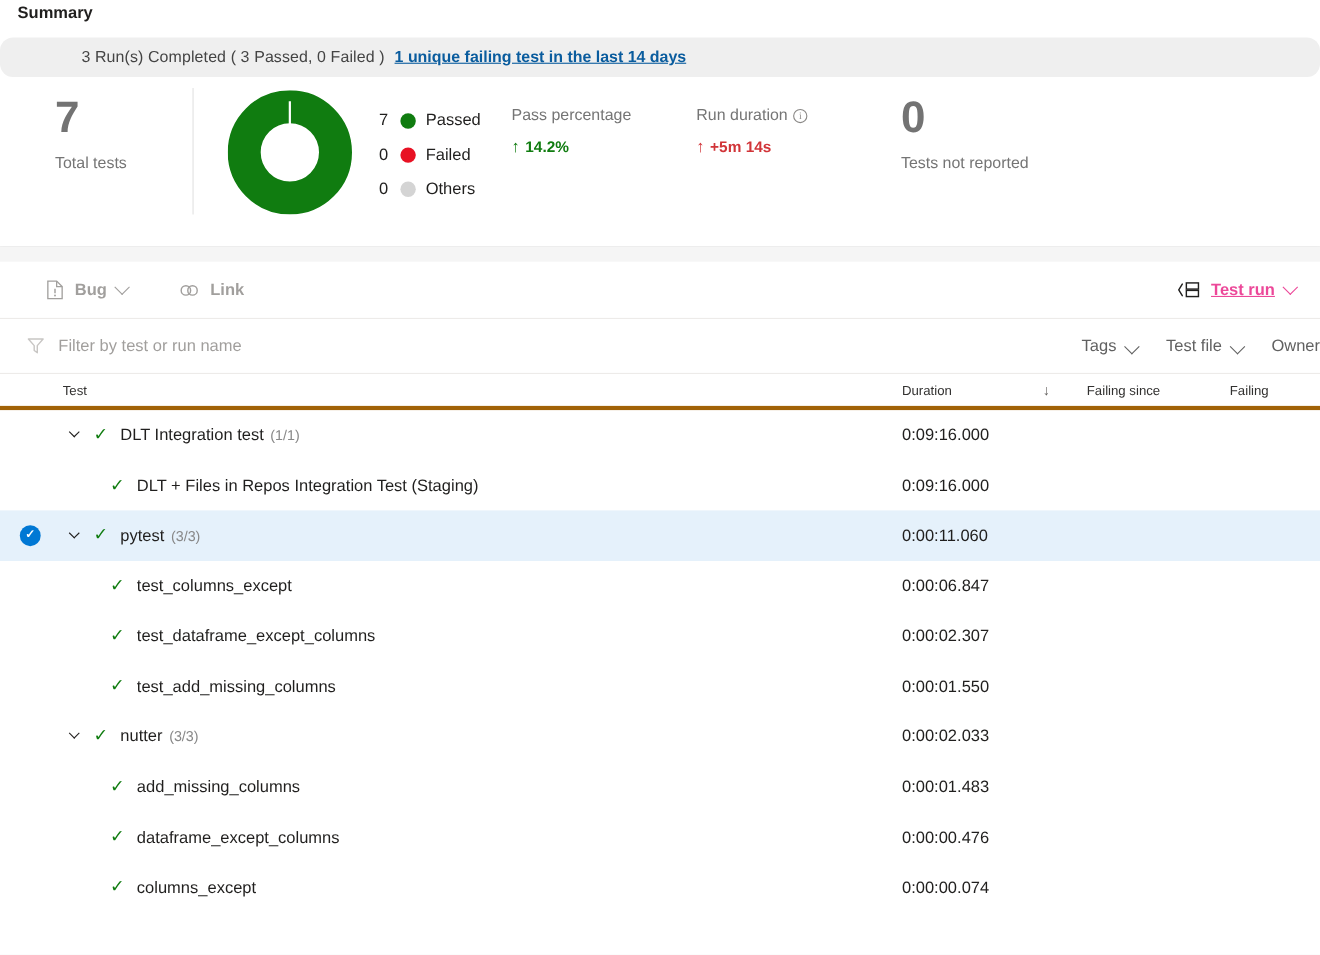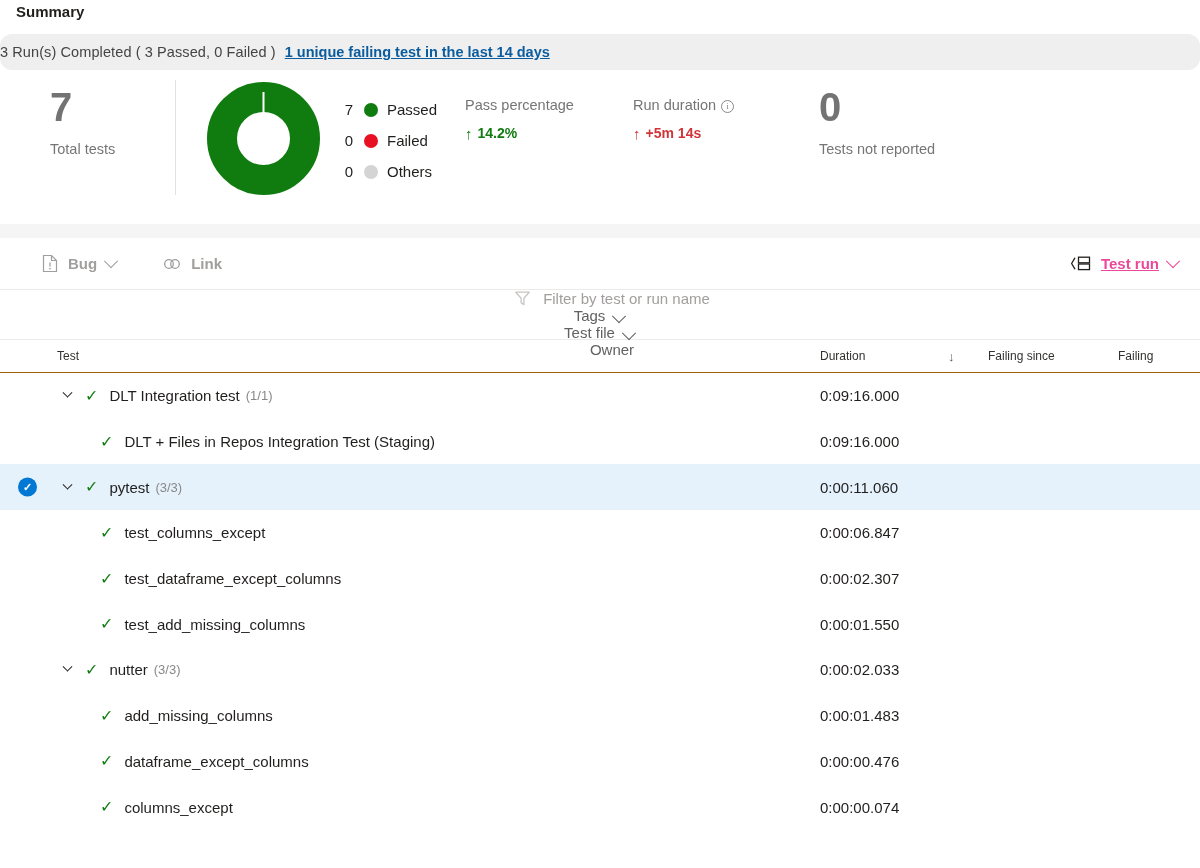--- a/index.html
+++ b/index.html
@@ -19,20 +19,21 @@
     padding-bottom: 4px;
   }
   .summary-title {
     font-size: 15px; font-weight: bold; color: #201f1e;
     padding: 3px 0 14px 16px;
   }
   .runs-bar {
     background: #efefef;
     height: 36px;
     display: flex; align-items: center;
+    padding-left: 74px;
     font-size: 14.5px;
     color: #444444;
     border-radius: 12px;
   }
   .runs-bar .runs-text { letter-spacing: .1px; }
   .failing-link {
     margin-left: 9px;
     color: #0a5c9e;
     font-weight: bold;
     text-decoration: underline;
@@ -124,36 +125,35 @@
     border-right: 1.5px solid currentColor; border-bottom: 1.5px solid currentColor;
     transform: rotate(45deg) translate(-1px,-1px);
   }
 
   
   .filter-row {
     height: 50px; background: #ffffff;
     display: flex; align-items: center;
     border-bottom: 1px solid #edebe9;
     padding: 0 0 0 24px;
-    flex-direction: column;
   }
   .filter-input {
     display: flex; align-items: center; gap: 12px; flex: 1;
   }
   .filter-ph { font-size: 15px; color: #a19f9d; }
   .filter-pill {
     display: flex; align-items: flex-end; gap: 9px;
     color: #616161; font-size: 15px; margin-right: 26px;
     cursor: pointer; white-space: nowrap;
   }
 
   
   .thead {
     height: 33px; display: flex; align-items: center;
-    border-bottom: 1px solid #a16207; background: #ffffff;
+    border-bottom: 4px solid #a16207; background: #ffffff;
     font-size: 12px; color: #323130;
   }
   .th { padding: 0; }
   .th-test { width: 820px; padding-left: 57px; }
   .th-dur { width: 128px; }
   .th-sortico { width: 40px; color: #605e5c; font-size: 13px; }
   .th-fs { width: 130px; }
   .th-ff { width: 82px; }
 
   .row {

